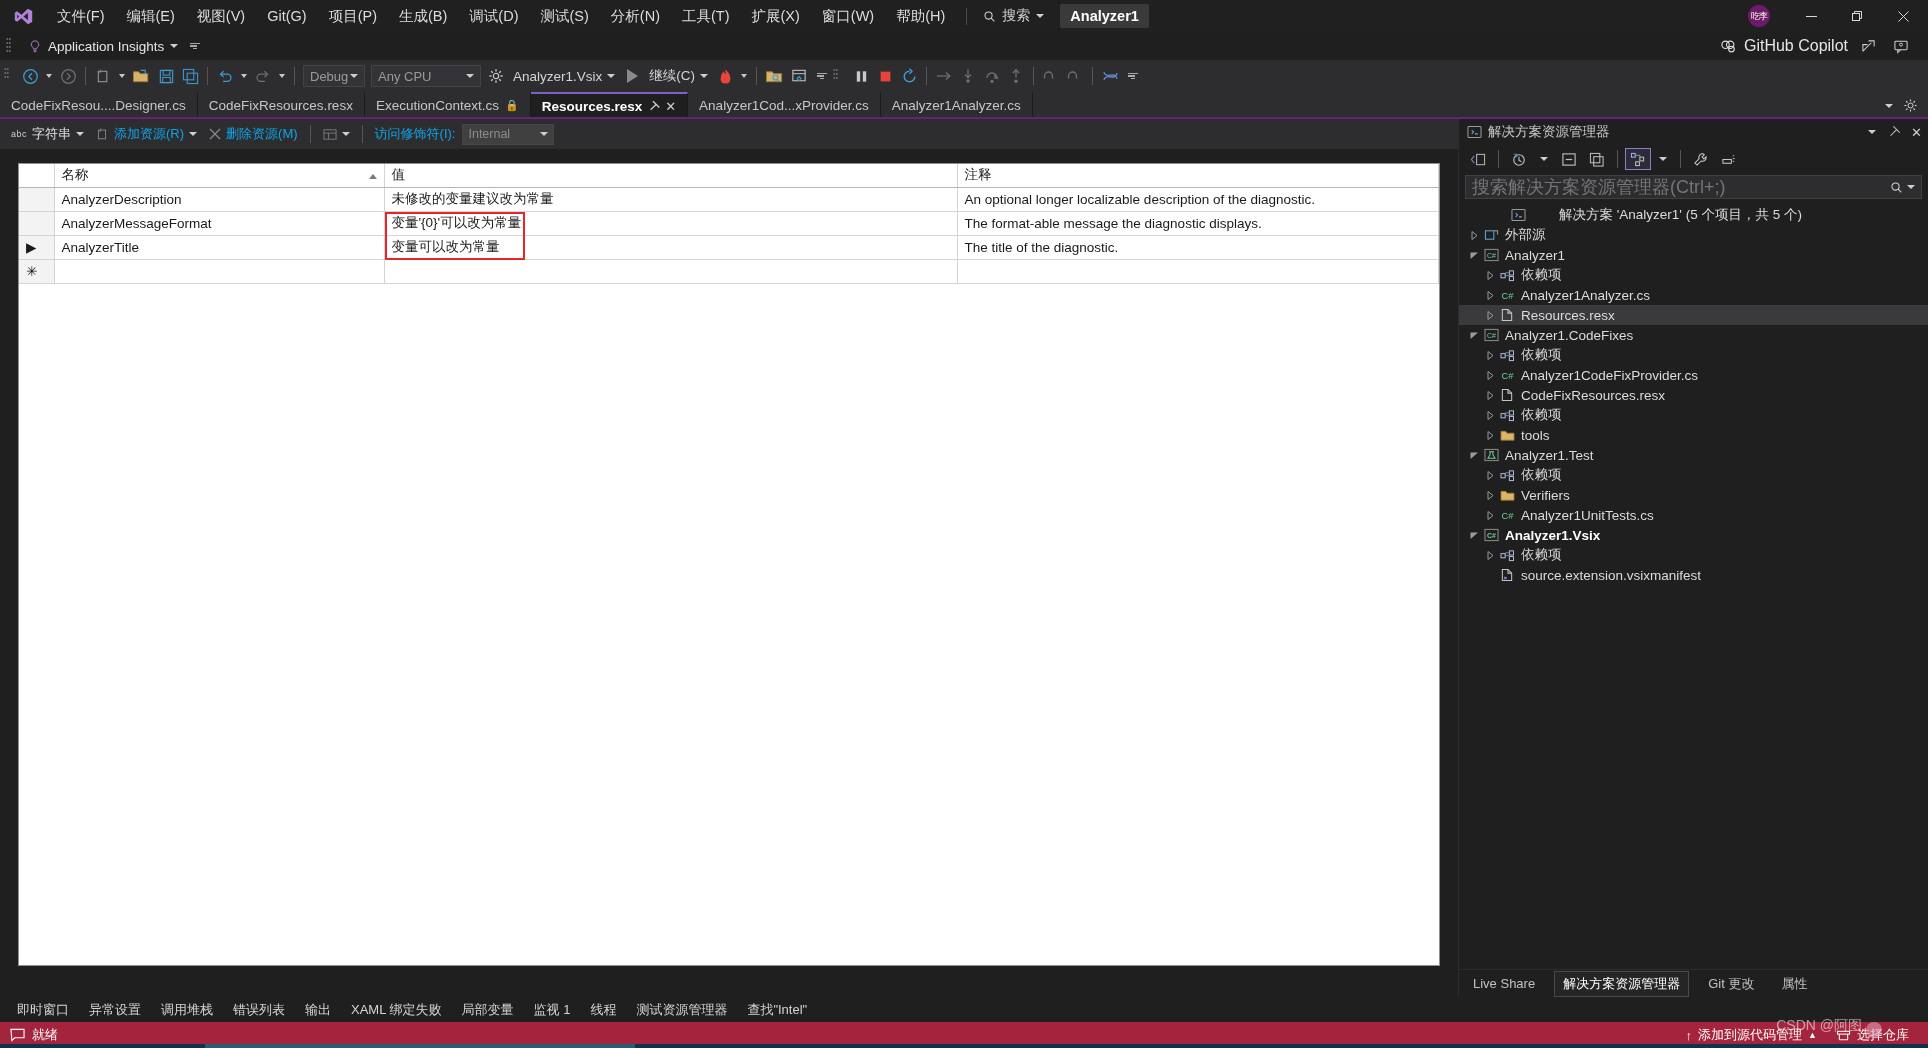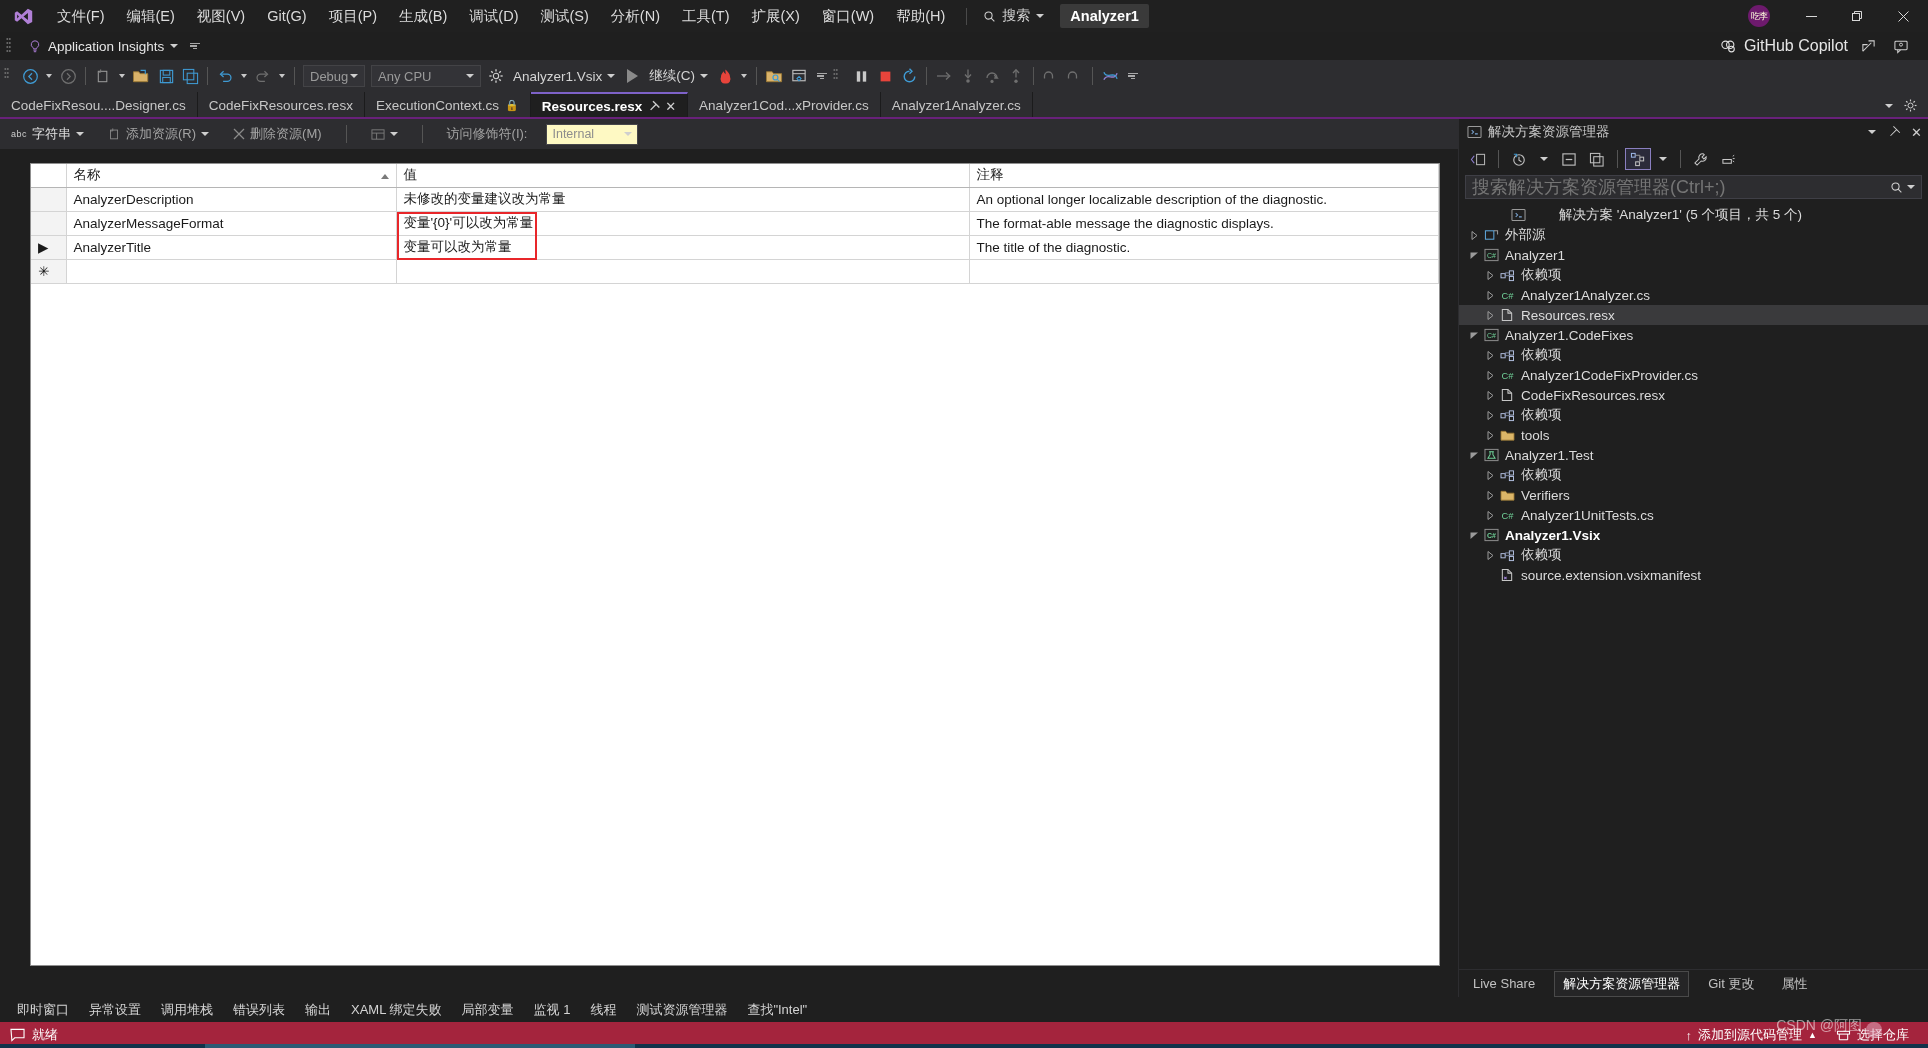--- a/index.html
+++ b/index.html
@@ -58,29 +58,29 @@
   .tab-pin{ font-size:12px; color:#cfcfcf; transform:rotate(45deg); display:inline-block; }
   .tab-x{ font-size:13px; color:#d0d0d0; }
   .tabstrip-right{ margin-left:auto; display:flex; align-items:center; gap:10px; padding-right:10px; color:#c8c8c8; }
   .underline-purple{ position:absolute; left:0; right:0; bottom:0; height:2px; background:#68217a; }
 
   
   .body{ flex:1 1 auto; display:flex; min-height:0; background:#1f1f1f; }
   .editor-col{ flex:1 1 auto; display:flex; flex-direction:column; min-width:0; }
 
   
-  .resx-toolbar{ height:30px; flex:0 0 30px; background:#2d2d30; display:flex; align-items:center; padding-left:6px; gap:14px; }
+  .resx-toolbar{ height:30px; flex:0 0 30px; background:#2d2d30; display:flex; align-items:center; padding-left:6px; gap:2px; }
   .rt-item{ display:flex; align-items:center; gap:5px; height:22px; padding:0 5px; font-size:13px; color:#e0e0e0; }
-  .rt-item.dim{ color:#a3a3a3; }
+  .rt-item.dim{ color:#0ea5e9; }
   .abc{ font-size:9px; color:#cfcfcf; letter-spacing:.5px; }
-  .rt-combo{ width:92px; height:21px; background:#fef9c3; border:1px solid #46464a; color:#8d8d8d; font-size:12.5px;
+  .rt-combo{ width:92px; height:21px; background:#404040; border:1px solid #46464a; color:#8d8d8d; font-size:12.5px;
              display:flex; align-items:center; justify-content:space-between; padding:0 5px; }
 
   
-  .grid-wrap{ flex:1 1 auto; background:#1f1f1f; padding:14px 18px 0 30px; min-height:0; }
+  .grid-wrap{ flex:1 1 auto; background:#1f1f1f; padding:14px 18px 0 18px; min-height:0; }
   .grid{ background:#ffffff; border:1px solid #8f8f8f; height:803px; position:relative; color:#111; }
   table.dg{ border-collapse:collapse; width:100%; table-layout:fixed; }
   table.dg th, table.dg td{ border-right:1px solid #d4d4d4; border-bottom:1px solid #d4d4d4;
                             font-size:13.5px; color:#1a1a1a; text-align:left; font-weight:normal;
                             padding:0 7px; height:24px; vertical-align:middle; overflow:hidden; white-space:nowrap; }
   table.dg th{ background:#ffffff; border-bottom:1px solid #b5b5b5; height:23px; }
   col.c-sel{ width:35px } col.c-name{ width:330px } col.c-val{ width:573px } col.c-cmt{ width:auto }
   td.sel, th.sel{ background:#f3f3f3; border-right:1px solid #d4d4d4; text-align:center; color:#444; }
   .sort-asc{ float:right; width:0;height:0;border-left:4px solid transparent;border-right:4px solid transparent;
              border-bottom:5px solid #7a7a7a; margin-top:8px; }

